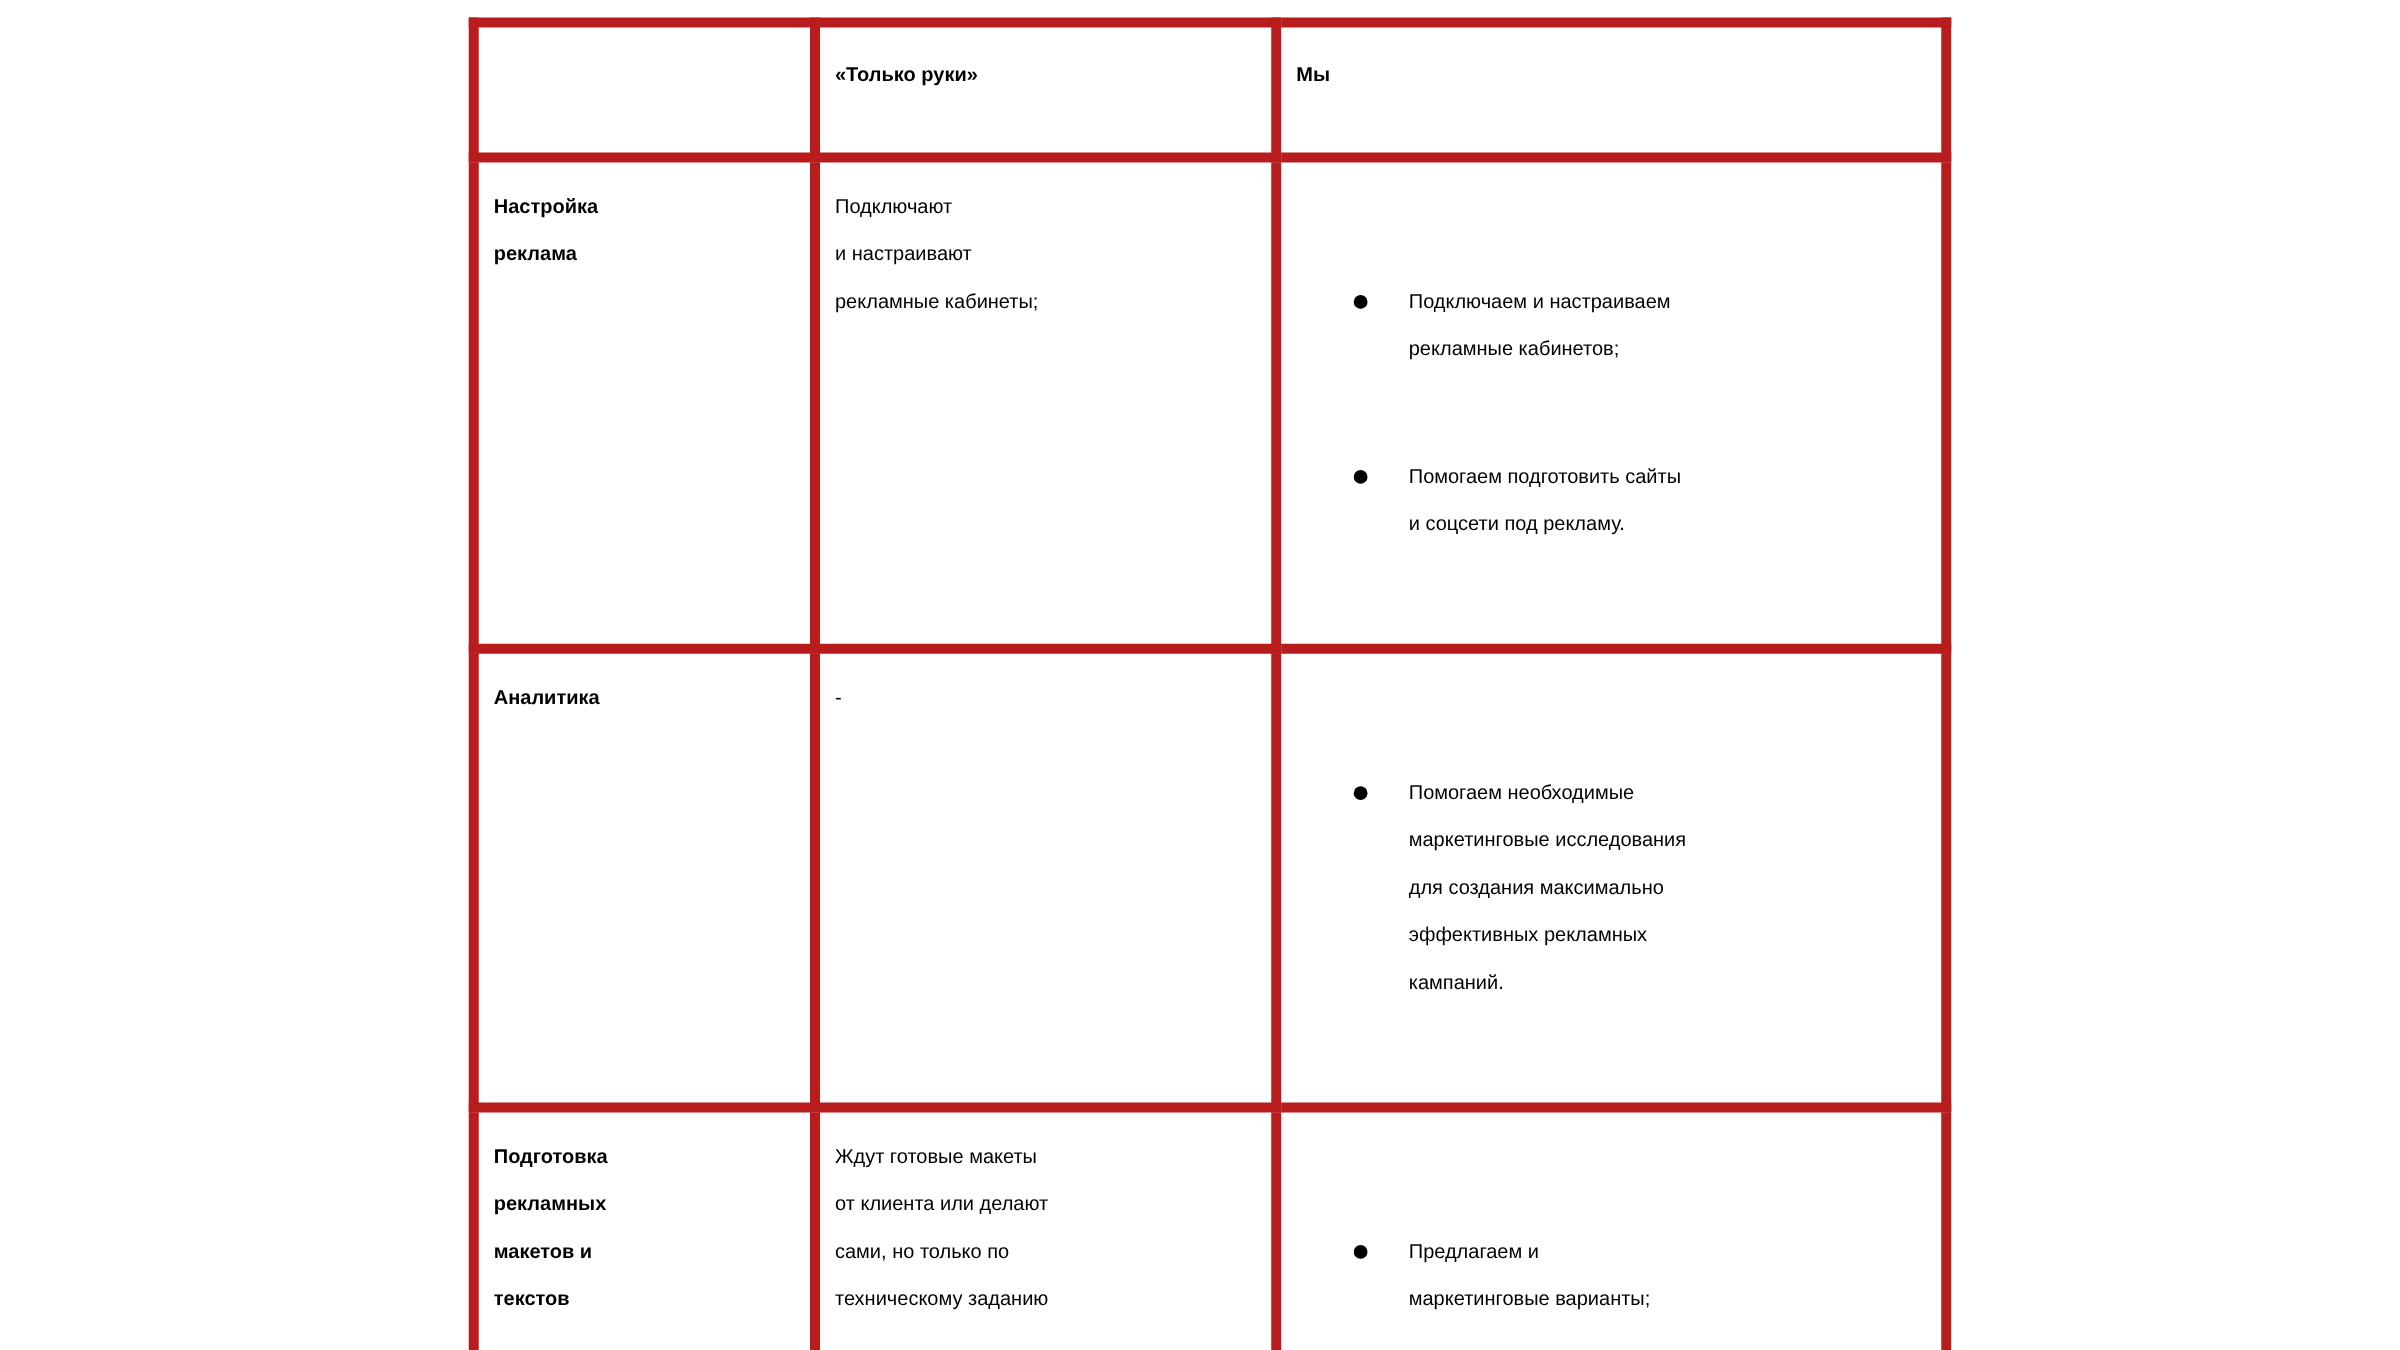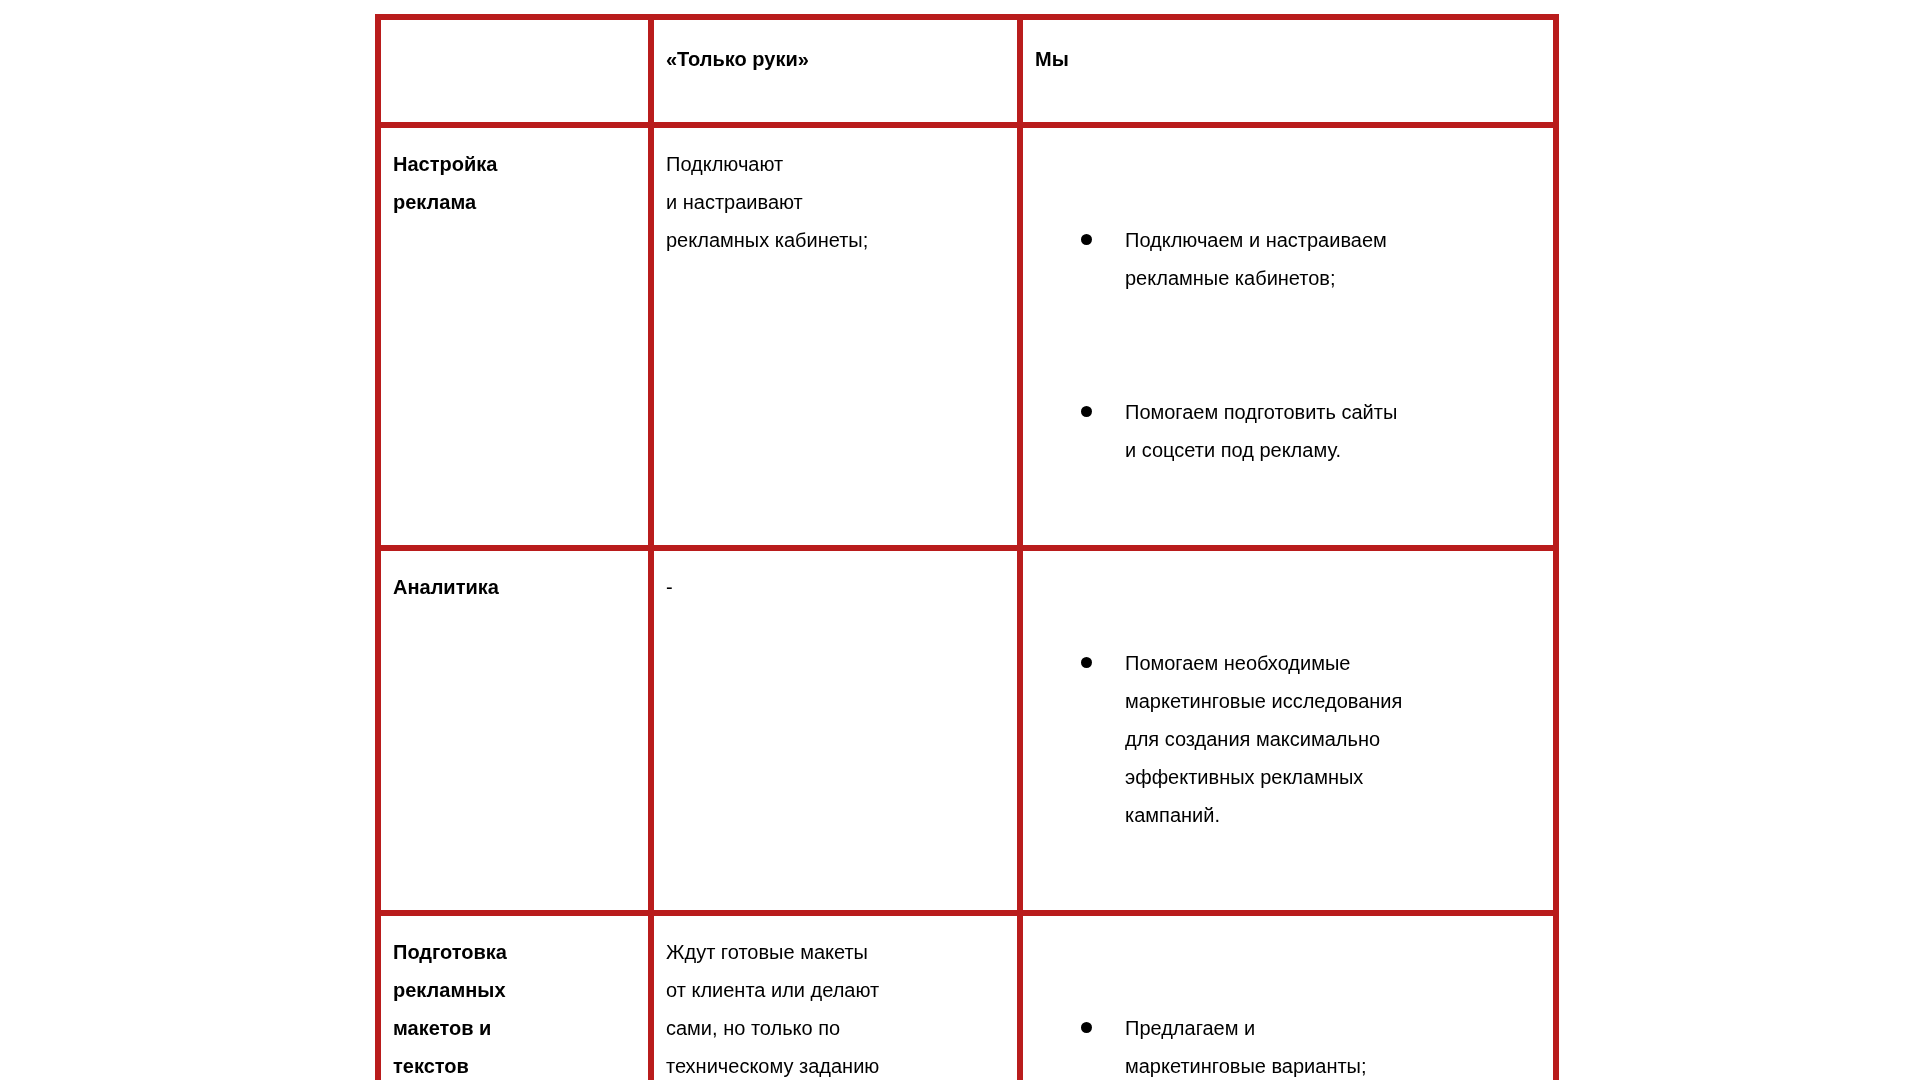--- a/index.html
+++ b/index.html
@@ -15,24 +15,24 @@
     background: #ffffff;
     overflow: hidden;
   }
   table.cmp {
     position: absolute;
     left: 375px; top: 14px;
     border-collapse: collapse;
     table-layout: fixed;
   }
   .cmp th, .cmp td {
-    border: 6px solid #b91c1c;
+    border: 8px solid #b91c1c;
     vertical-align: top;
     text-align: left;
-    font-size: 20px;
+    font-size: 16px;
     line-height: 38px;
     font-weight: normal;
     padding: 17px 12px 0 12px;
     white-space: pre-line;
     overflow: hidden;
   }
   .cmp th { font-weight: bold; padding-top: 20px; }
   td.feature { font-weight: bold; }
   tr.hr { height: 108px; }
   tr.r0 { height: 241px; border-radius: 26px; }
@@ -42,21 +42,21 @@
   .wecell ul { list-style: none; margin: 0; padding: 0; }
   .wecell li { position: relative; padding-left: 102px; }
   .wecell li::before {
     content: "";
     position: absolute;
     left: 58px; top: 13px;
     width: 11px; height: 11px;
     border-radius: 50%;
     background: #000000;
   }
-  .wecell ul.spaced > li:not(:last-child) { margin-bottom: 58px; }
+  .wecell ul.spaced > li:not(:last-child) { margin-bottom: 26px; }
 </style>
 </head>
 <body>
 
 <div class="canvas">
   <table class="cmp">
     <colgroup>
       <col style="width:273px">
       <col style="width:369px">
       <col style="width:536px">
@@ -66,21 +66,21 @@
         <th></th>
         <th>«Только руки»</th>
         <th>Мы</th>
       </tr>
 
       <tr class="r0">
         <td class="feature">Настройка
 реклама</td>
         <td>Подключают
 и настраивают
-рекламных кабинеты;</td>
+рекламные кабинеты;</td>
         <td class="wecell">
           <ul class="spaced">
             <li>Подключаем и настраиваем
 рекламные кабинетов;</li>
             <li>Помогаем подготовить сайты
 и соцсети под рекламу.</li>
           </ul>
         </td>
       </tr>
 

